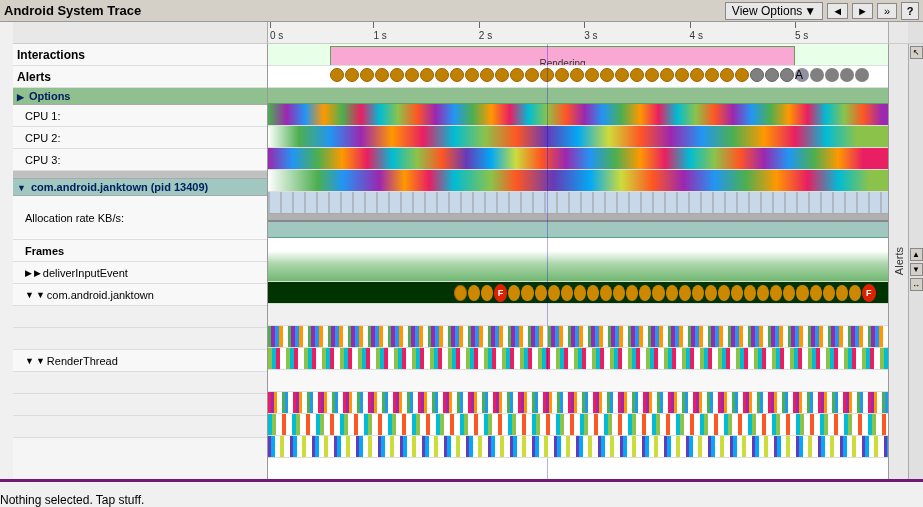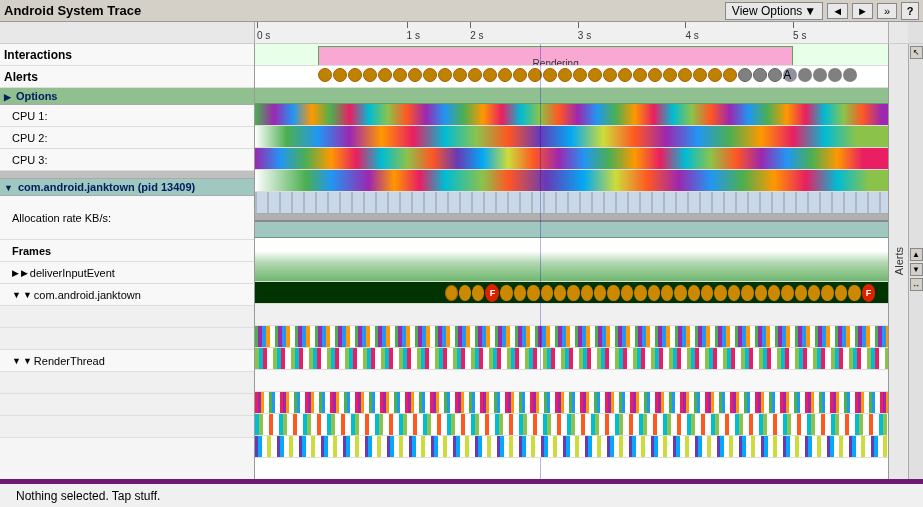--- a/index.html
+++ b/index.html
@@ -60,20 +60,21 @@
       justify-content: center;
       font-weight: bold;
       cursor: pointer;
       font-size: 11px;
     }
 
     
     #main {
       display: flex;
       height: calc(507px - 22px - 28px);
+      padding-left: 13px;
     }
 
     
     #labels-panel {
       width: 255px;
       border-right: 1px solid #999;
       overflow: hidden;
       background: #f5f5f5;
       flex-shrink: 0;
     }
@@ -143,24 +144,24 @@
     .trace-row {
       border-bottom: 1px solid #ddd;
       position: relative;
       overflow: hidden;
     }
 
     
     #status-bar {
       height: 28px;
       background: #f0f0f0;
-      border-top: 5px solid #701a75;
-      display: flex;
-      align-items: center;
-      padding: 0 16px;
+      border-top: 3px solid #701a75;
+      display: flex;
+      align-items: flex-end;
+      padding: 0 0;
       font-size: 12px;
     }
 
     
     #scrollbar-panel {
       width: 15px;
       background: #e0e0e0;
       display: flex;
       flex-direction: column;
       align-items: center;
@@ -237,21 +238,21 @@
 </div>
 
 <div id="main">
 
   <div style="display:flex; flex-direction:column; flex:1; overflow:hidden;">
 
     <div style="display:flex; height:22px; flex-shrink:0;">
       <div style="width:255px; background:#e8e8e8; border-bottom:1px solid #ccc; border-right:1px solid #aaa; flex-shrink:0;"></div>
       <div style="flex:1; position:relative; background:#f0f0f0; border-bottom:1px solid #ccc; overflow:hidden;">
         <span class="time-tick" style="left:2px;">0 s</span>
-        <span class="time-tick" style="left:17%;margin-left:44px;">1 s</span>
+        <span class="time-tick" style="left:17%;">1 s</span>
         <span class="time-tick" style="left:34%;">2 s</span>
         <span class="time-tick" style="left:51%;">3 s</span>
         <span class="time-tick" style="left:68%;">4 s</span>
         <span class="time-tick" style="left:85%;">5 s</span>
       </div>
       <div style="width:20px; background:#e8e8e8; border-bottom:1px solid #ccc; border-left:1px solid #aaa; flex-shrink:0;"></div>
       <div style="width:15px; background:#e0e0e0; border-bottom:1px solid #ccc; flex-shrink:0;"></div>
     </div>
 
     <div style="display:flex; flex:1; overflow:hidden;">

